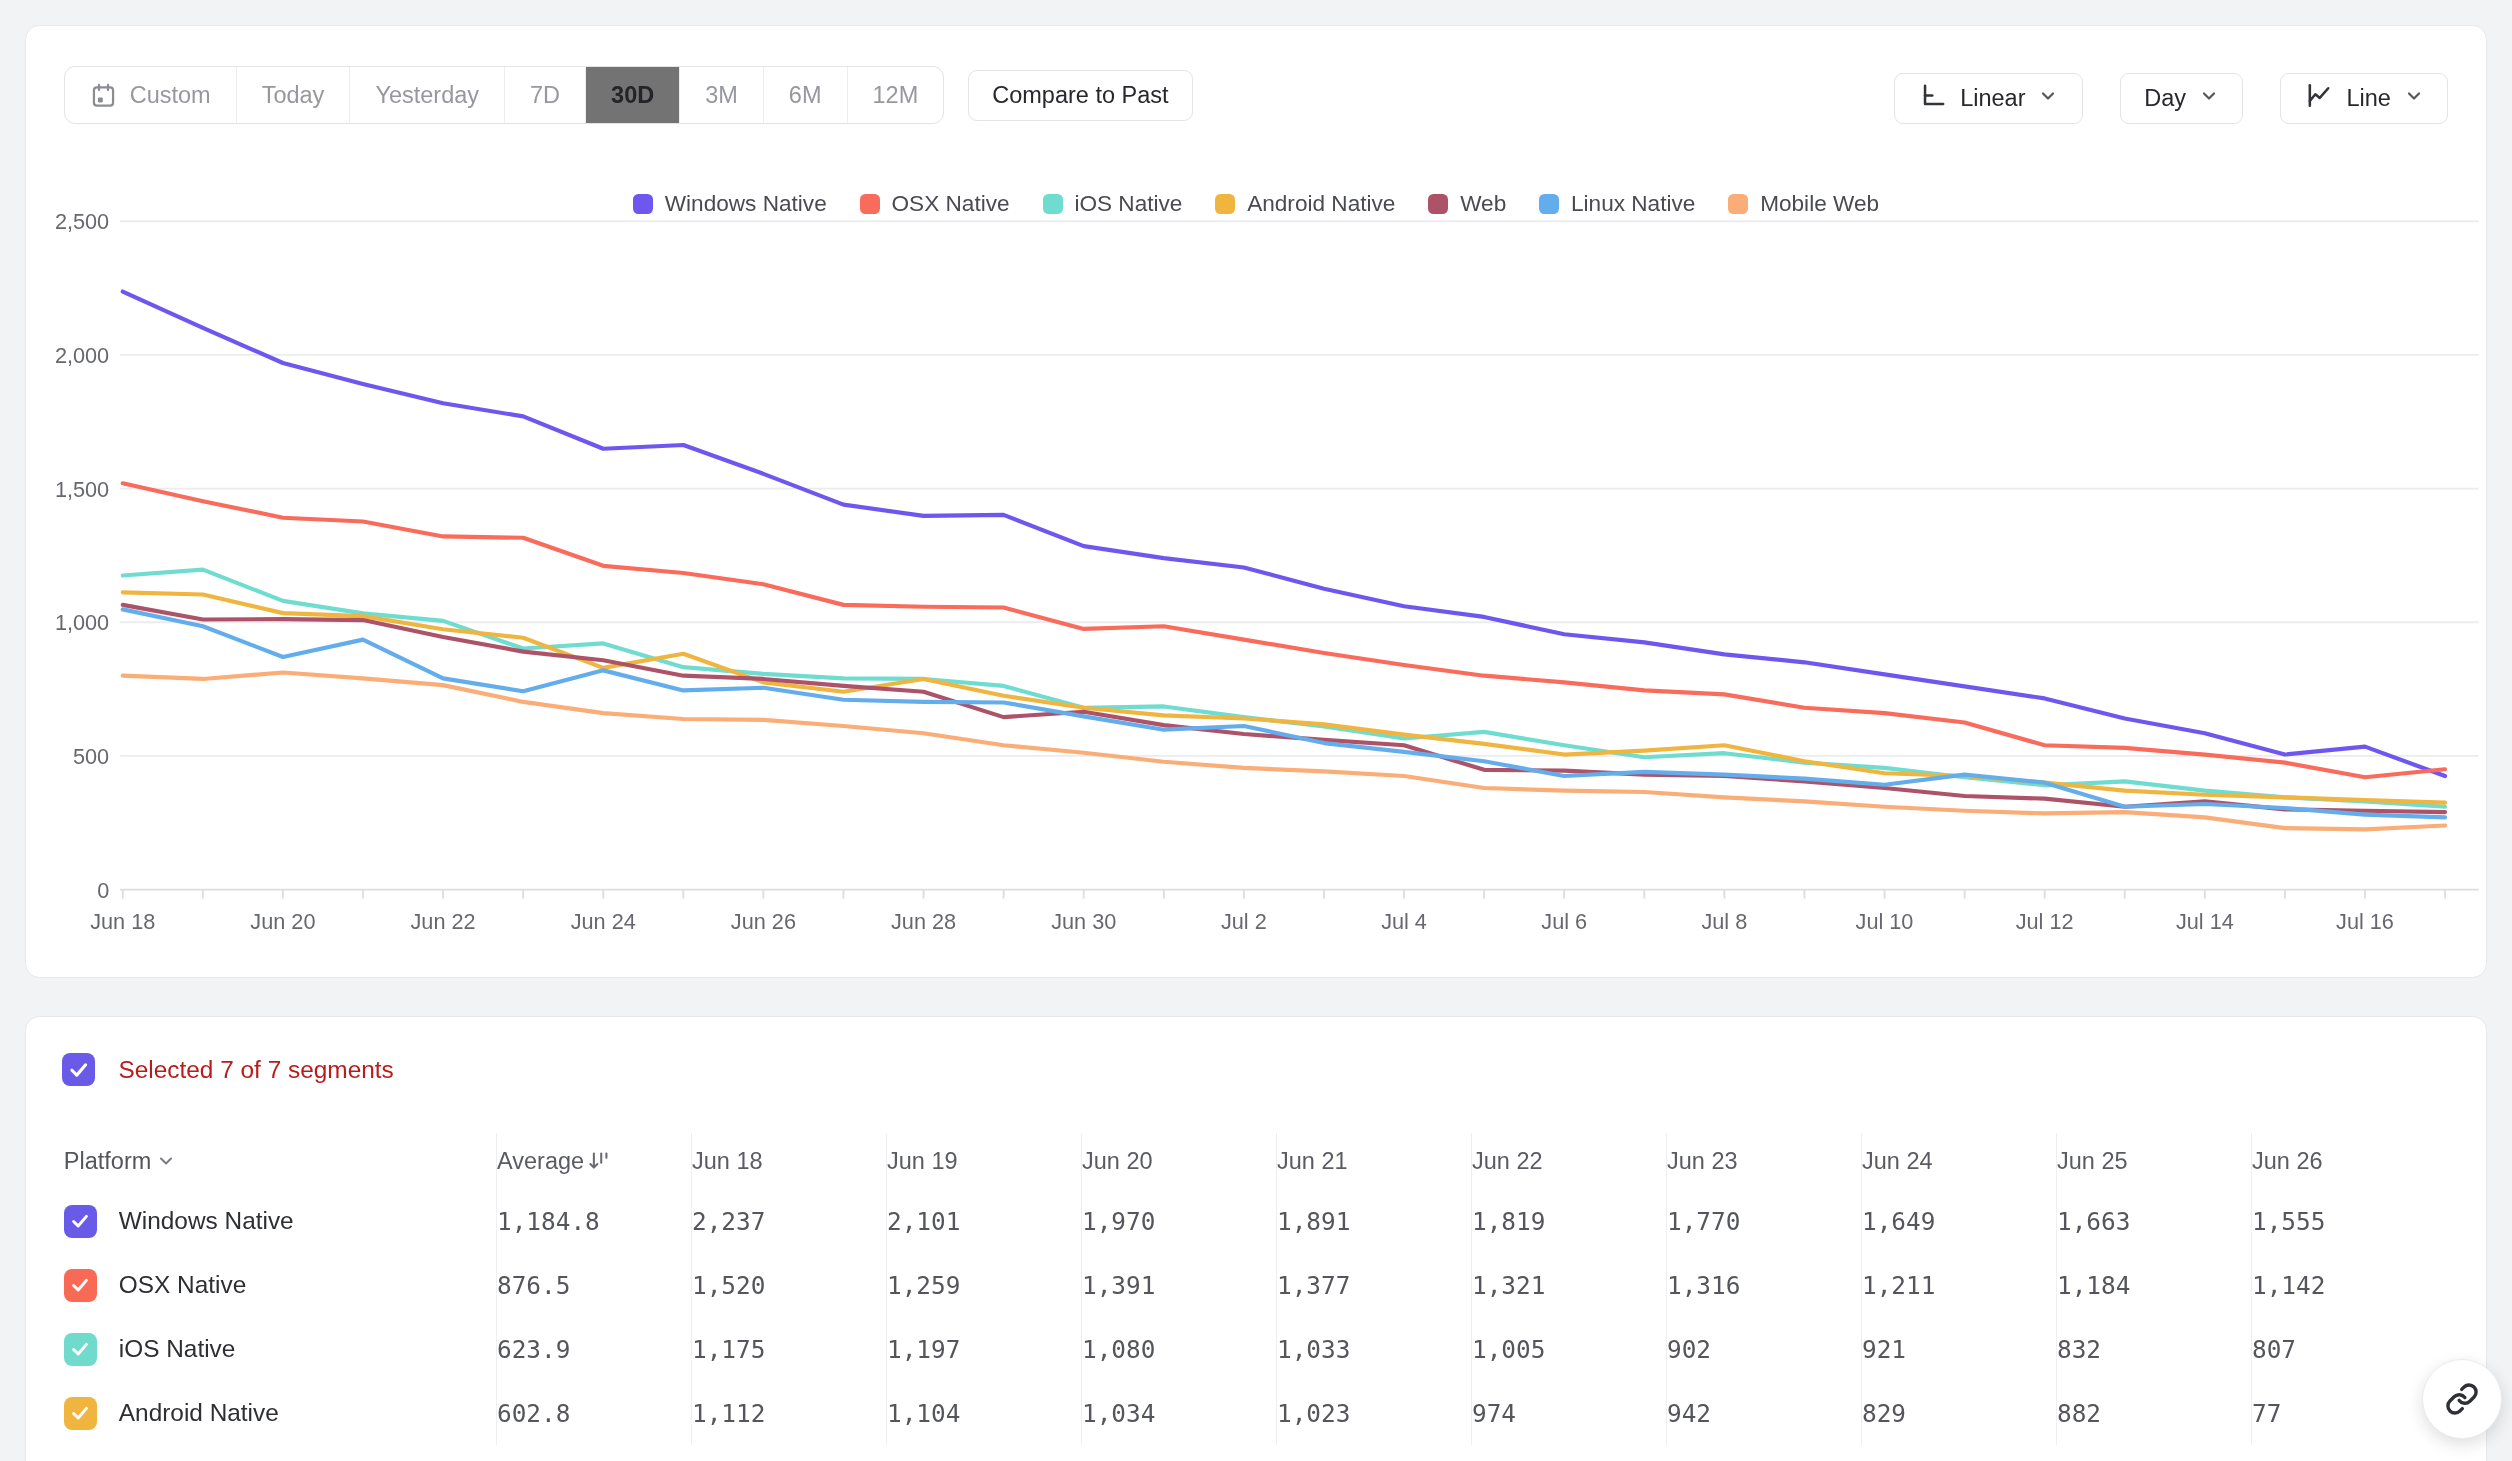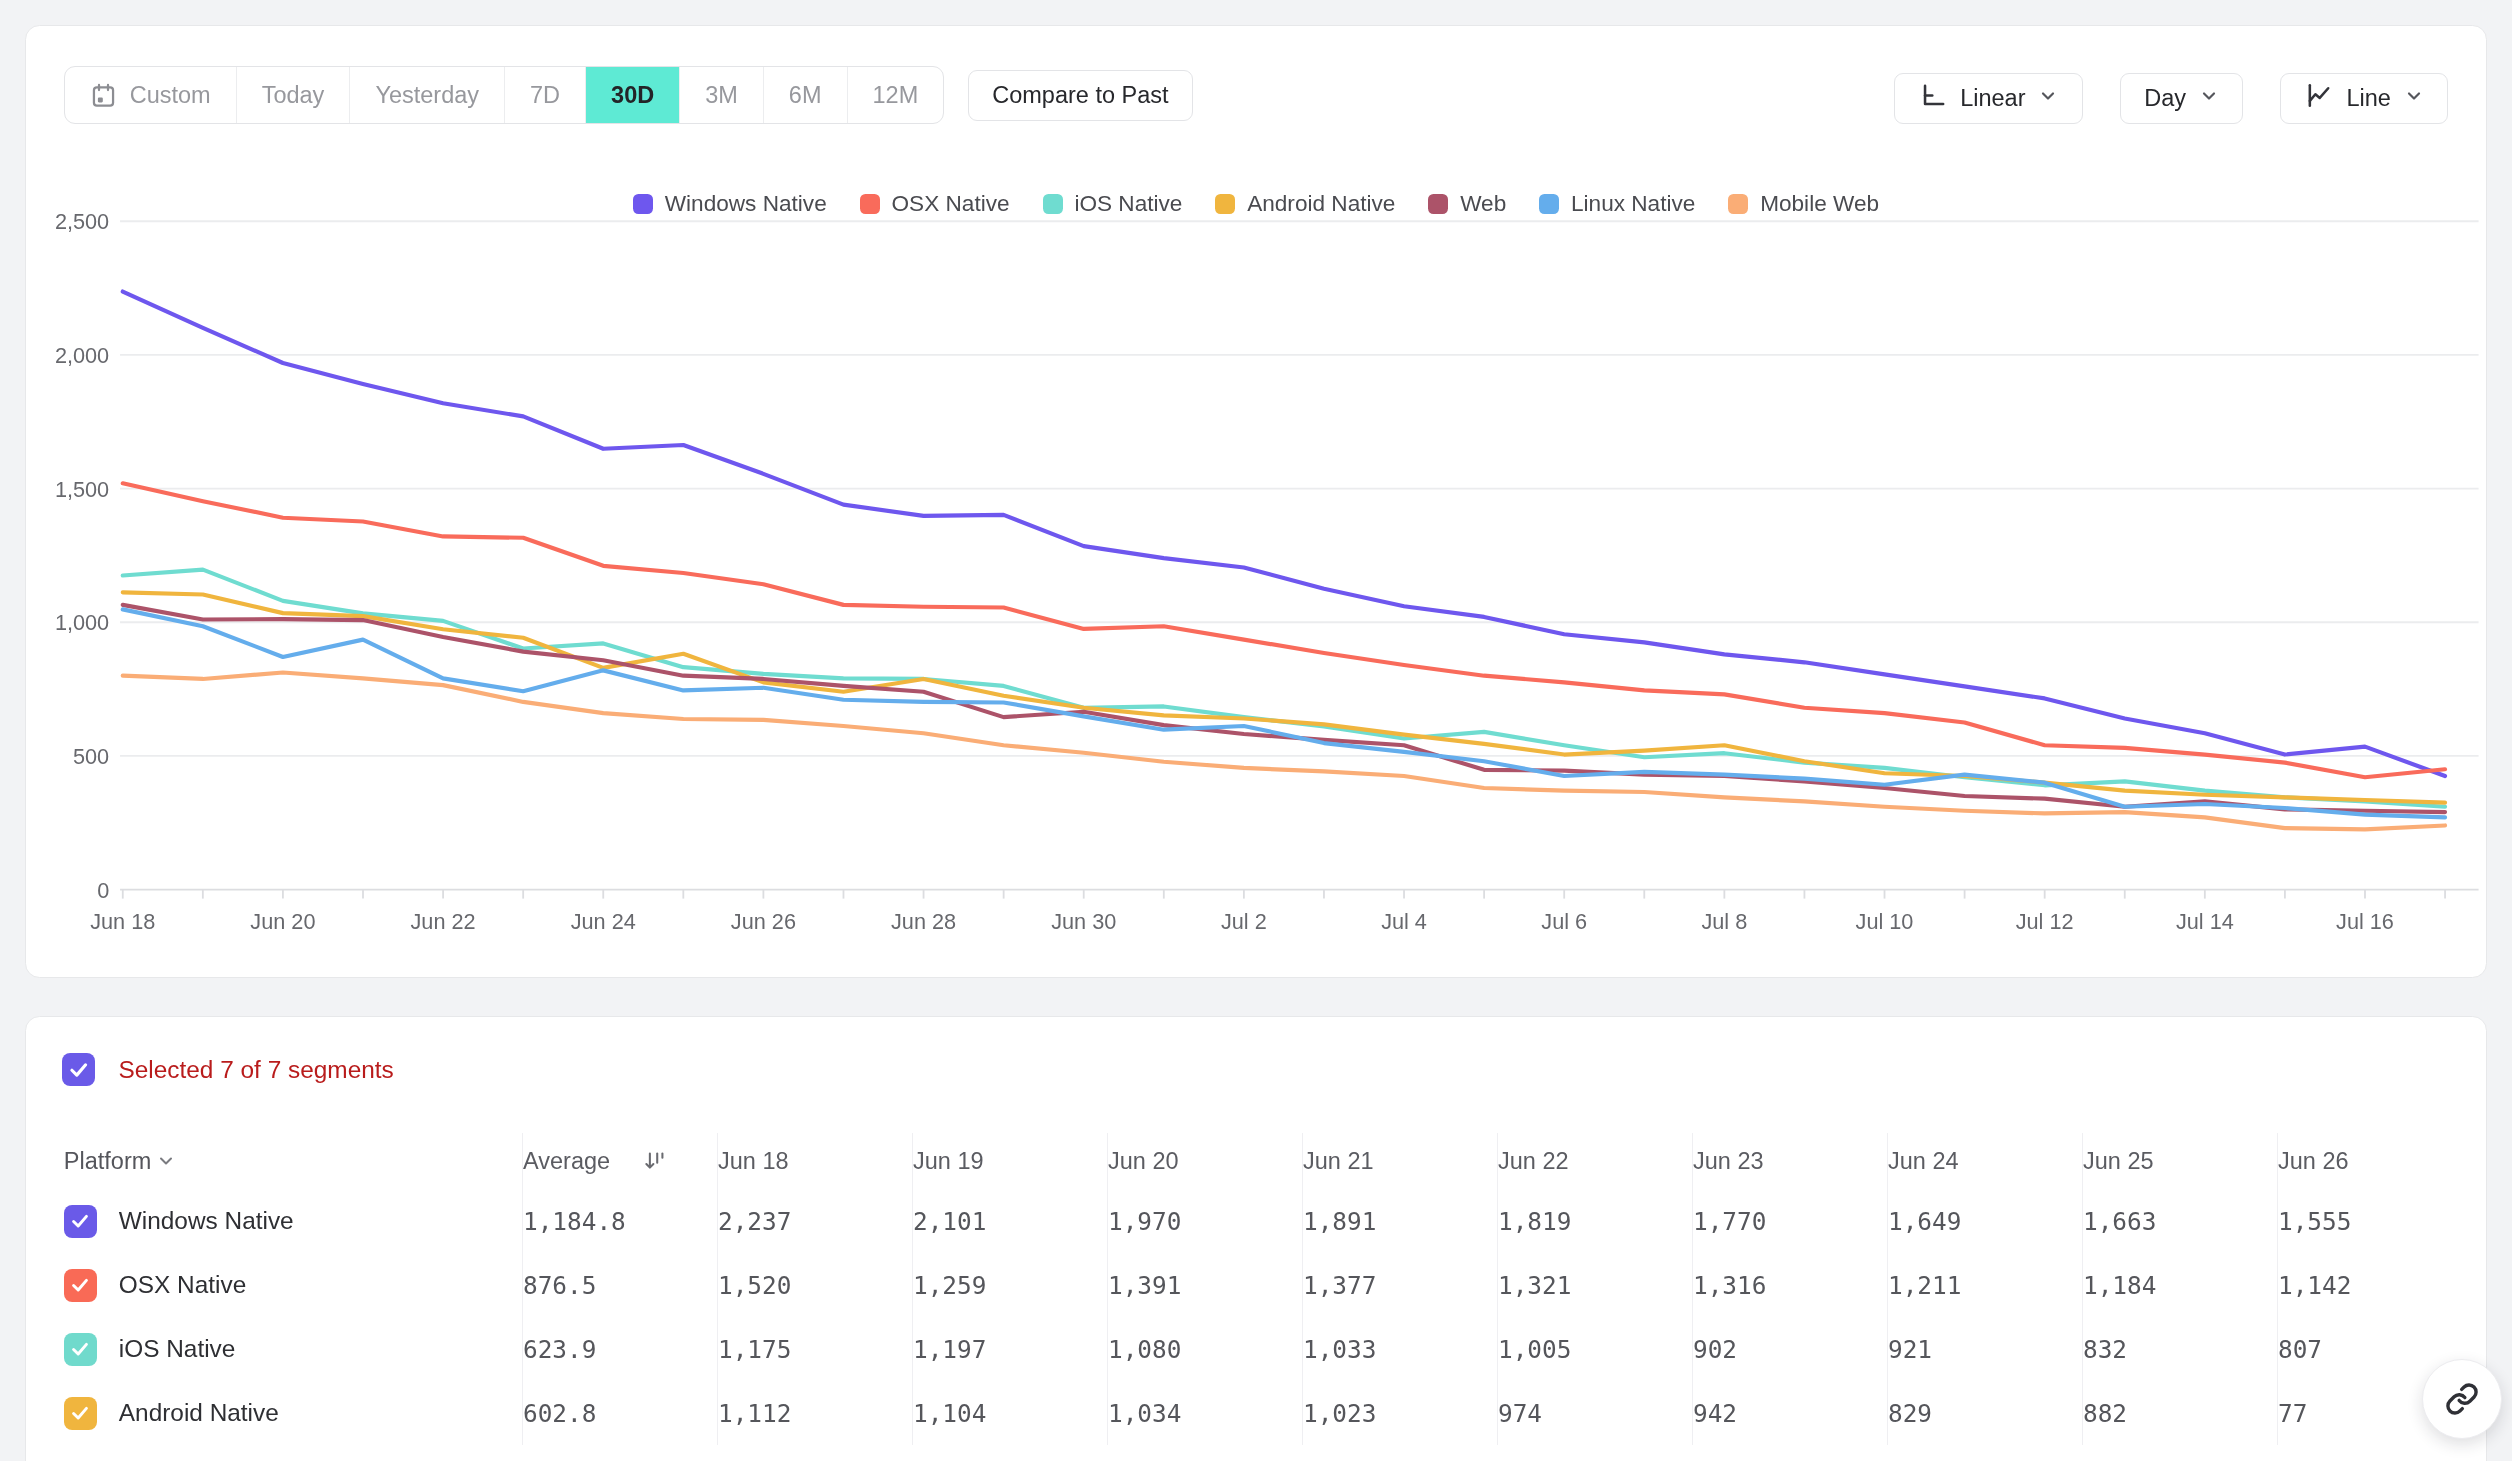--- a/index.html
+++ b/index.html
@@ -12,21 +12,21 @@
   .panel{position:absolute;background:#fff;border:1.8px solid #e7e8ea;border-radius:14.5px;box-sizing:border-box;}
   #panel-chart{left:25px;top:25px;width:2462px;height:953px;}
   #panel-table{left:25px;top:1016px;width:2462px;height:651px;overflow:hidden;}
 
   
   .toolbar{position:absolute;left:38px;right:38px;top:40px;display:flex;justify-content:space-between;align-items:flex-end;}
   .tb-left{display:flex;align-items:center;}
   .seg{display:flex;align-items:stretch;border:1.8px solid #e3e4e7;border-radius:11px;overflow:hidden;height:58px;box-sizing:border-box;background:#fff;}
   .seg-item{display:flex;align-items:center;gap:12.7px;padding:0 25px;font-size:23.5px;color:#97989d;cursor:pointer;border-left:1.8px solid #ecedef;white-space:nowrap;}
   .seg-item:first-child{border-left:none;}
-  .seg-item.active{background:#5eead4;color:#232427;font-weight:bold;}
+  .seg-item.active{background:#737373;color:#232427;font-weight:bold;}
   .seg-item svg{color:#8c8d92;}
   .btn{display:flex;align-items:center;gap:12.7px;height:51px;box-sizing:border-box;border:1.8px solid #e3e4e7;border-radius:9px;background:#fff;padding:0 23.5px;font-size:23.5px;font-weight:500;color:#27282c;white-space:nowrap;cursor:pointer;}
   #compare-btn{margin-left:23.5px;}
   .tb-right{display:flex;align-items:center;gap:37px;}
   .btn .chev{color:#55565c;}
   .btn .bicon{color:#33343a;}
 
   
   .legend{position:absolute;left:0;right:0;top:165px;display:flex;justify-content:center;align-items:center;gap:33px;}
   .legend-item{display:flex;align-items:center;gap:11.8px;}
@@ -41,21 +41,21 @@
   .checkbox{width:33px;height:33px;border-radius:8.1px;display:flex;align-items:center;justify-content:center;flex:0 0 auto;}
   #selected-label{font-size:24.4px;color:#b91c1c;}
   .search{position:absolute;right:54px;top:29px;width:300px;height:56px;background:#f3f3f5;border-radius:11px;display:flex;align-items:center;gap:14.5px;padding:0 20px;box-sizing:border-box;}
   .search input{border:none;outline:none;background:transparent;font-size:23.5px;color:#3c3d42;width:100%;font-family:inherit;}
   .search input::placeholder{color:#b7b8bd;}
   .search svg{color:#8e8f94;flex:0 0 auto;}
 
   .table{position:absolute;left:36px;top:116px;display:grid;grid-template-columns:434px 195px repeat(9,195px);}
   .cell{display:flex;align-items:center;box-sizing:border-box;}
   .c-head{height:56px;font-size:23.5px;color:#5b5c62;font-weight:500;}
-  .c-right{justify-content:space-between;padding-right:23.5px;text-align:right;margin-left:26px;}
+  .c-right{justify-content:flex-start;padding-right:23.5px;text-align:right;}
   .sep{border-left:1.8px solid #efeff2;}
   .c-plat{gap:22px;padding-left:1.8px;}
   .c-plat .label{font-size:24.4px;color:#2e2f33;}
   .c-val{height:64px;font-family:"DejaVu Sans Mono","Liberation Mono",monospace;font-size:24.4px;color:#55565b;}
   .head-plat{gap:5px;color:#55565c;}
   .sort-ic{color:#6a6b70;margin-left:3.6px;}
 
   
   #fab{position:absolute;left:2422px;top:1359px;width:80px;height:80px;border-radius:50%;background:#fff;border:1.8px solid #ececef;box-sizing:border-box;display:flex;align-items:center;justify-content:center;box-shadow:0 5.4px 16.3px rgba(30,30,40,.14);cursor:pointer;}
   #fab svg{color:#2f3036;}

